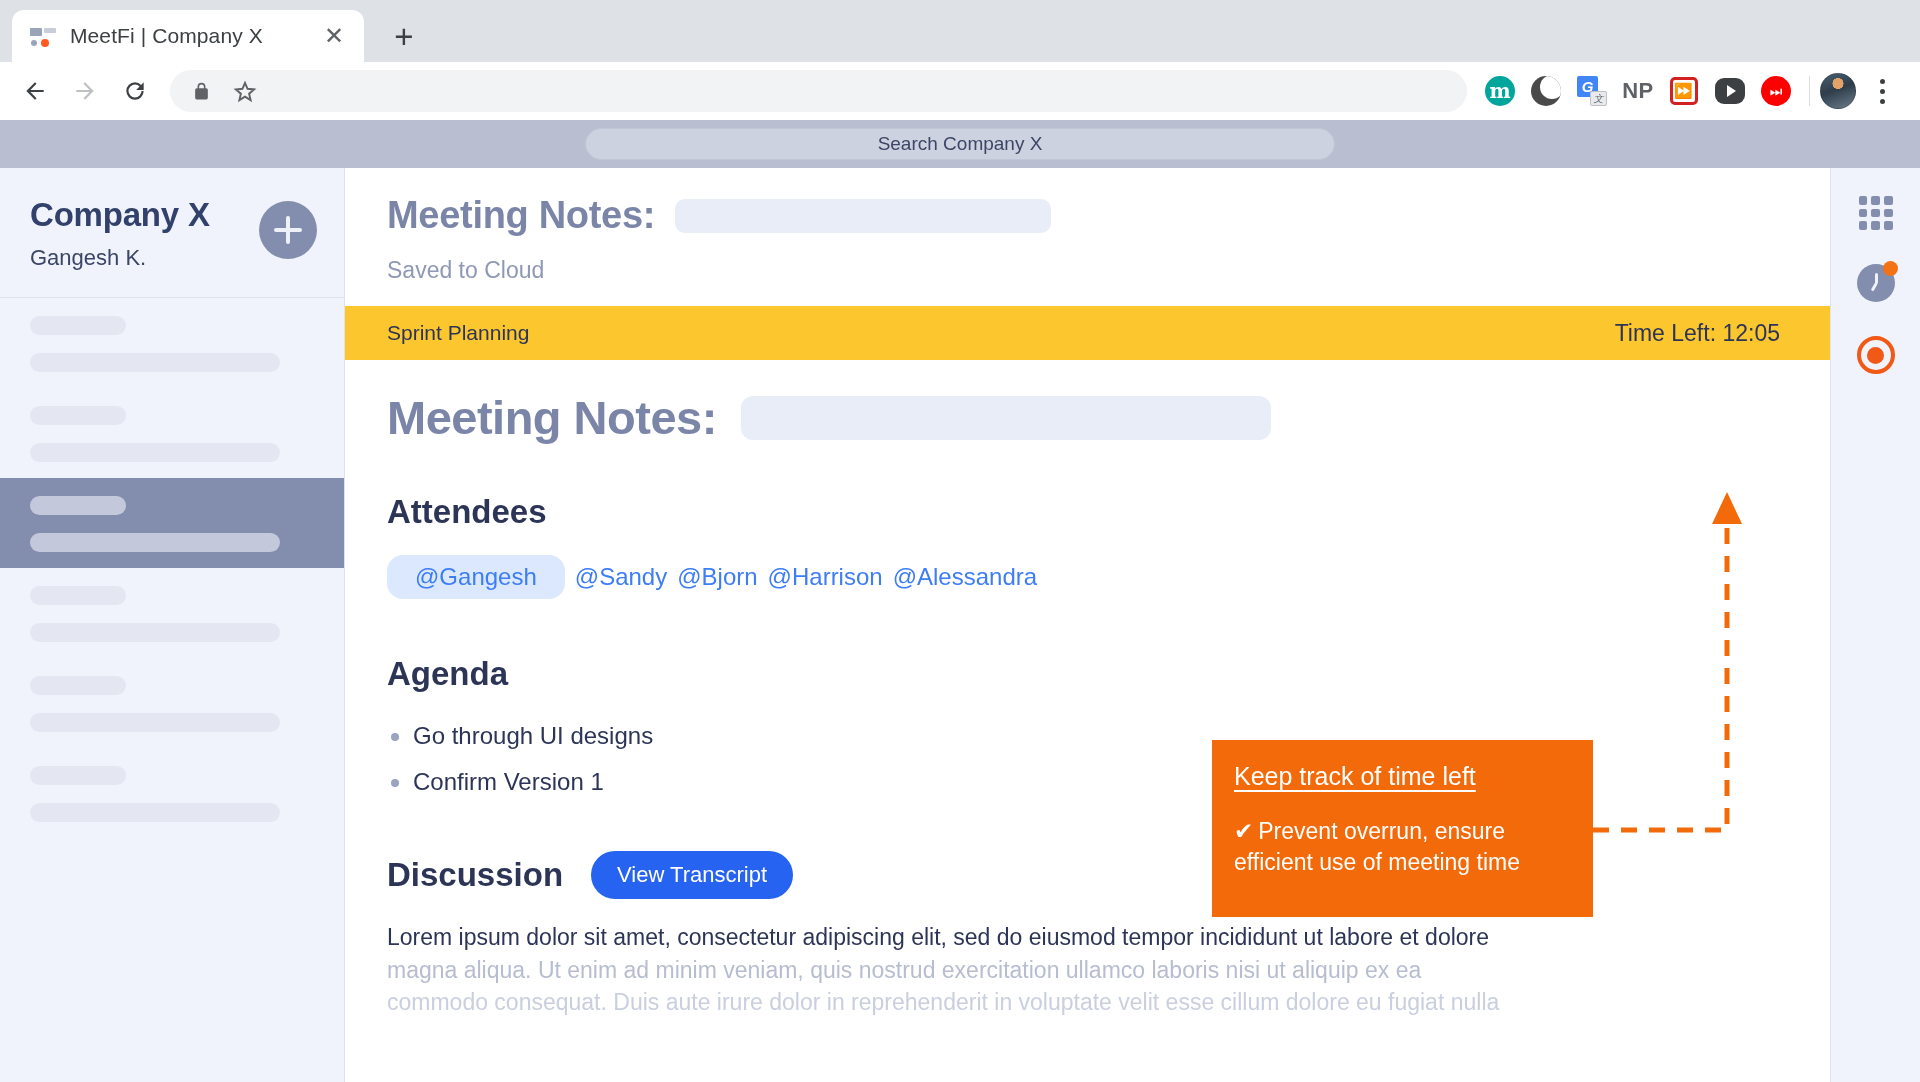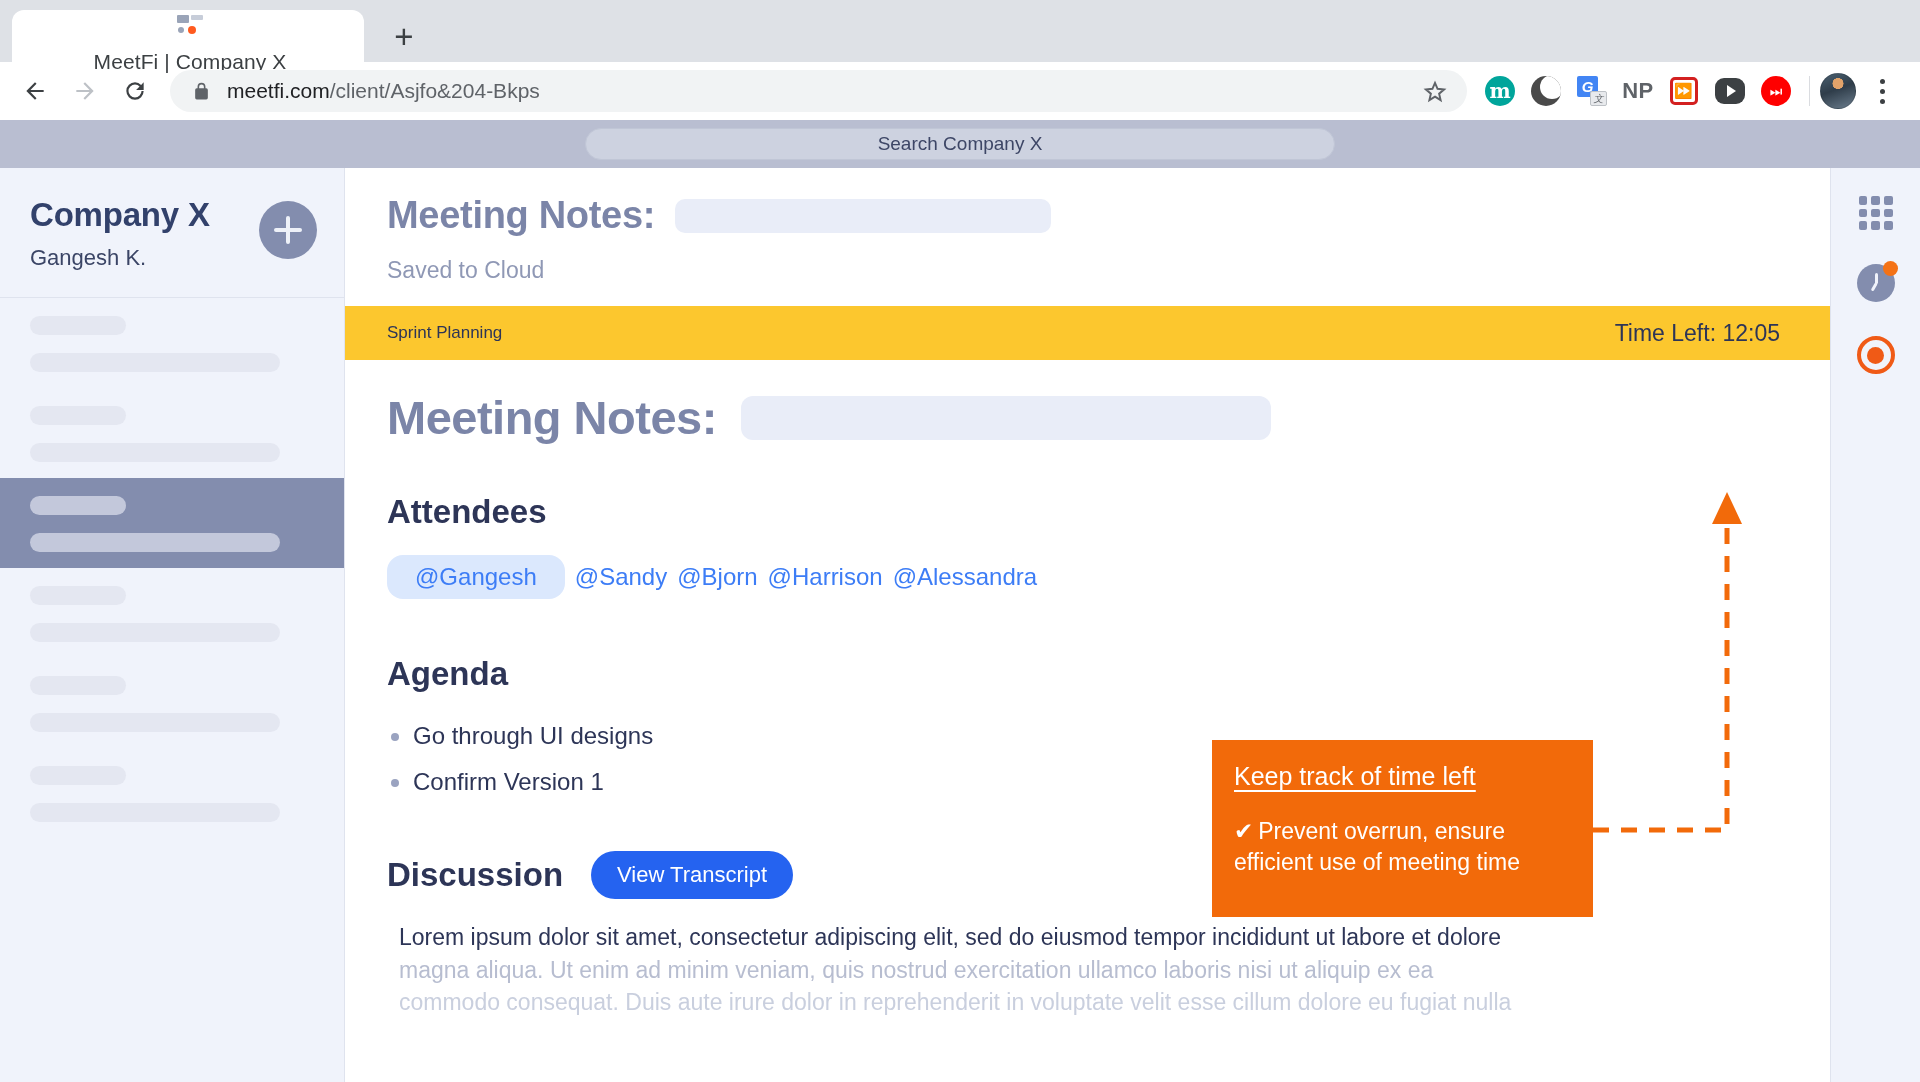--- a/index.html
+++ b/index.html
@@ -20,21 +20,20 @@
     position: relative;
   }
   #tab {
     width: 352px; height: 52px;
     background: #ffffff;
     border-radius: 12px 12px 0 0;
     display: flex; align-items: center;
     padding: 0 14px 0 18px;
     gap: 14px;
     position: relative;
-    flex-direction: column;
   }
   .favicon {
     width: 26px; height: 26px;
     position: relative; flex: 0 0 auto;
   }
   .favicon .fv-bar1 { position:absolute; left:0; top:5px; width:12px; height:8px; background:#9aa4b8; border-radius:1px;}
   .favicon .fv-bar2 { position:absolute; left:14px; top:5px; width:12px; height:5px; background:#c7cdd9; border-radius:1px;}
   .favicon .fv-dot1 { position:absolute; left:1px; top:17px; width:6px; height:6px; background:#9aa4b8; border-radius:50%;}
   .favicon .fv-dot2 { position:absolute; left:11px; top:16px; width:8px; height:8px; background:#ff5b1f; border-radius:50%;}
   #tab-title {
@@ -147,21 +146,21 @@
   #doc-header { padding: 26px 40px 22px 42px; background:#fff; }
   #doc-title-row { display:flex; align-items:center; gap: 20px; }
   #doc-title { font-size: 38px; font-weight:700; color:#7b85a8; letter-spacing:-.3px;}
   #doc-title-blank { width: 376px; height: 34px; background:#e9edf8; border-radius:10px;}
   #saved-status { margin-top: 20px; font-size: 23px; color:#8f98b5; }
   #timer-bar {
     height: 54px; background:#fcc72e;
     display:flex; align-items:center; justify-content:space-between;
     padding: 0 50px 0 42px;
   }
-  #meeting-name { font-size: 17px; color:#2d3557; }
+  #meeting-name { font-size: 21px; color:#2d3557; }
   #time-left { font-size: 23px; color:#2d3557; }
 
   #doc-body { padding: 30px 42px 0 42px; position:relative; }
   #body-title-row { display:flex; align-items:center; gap: 24px; }
   #body-title { font-size: 47px; font-weight:700; color:#7b85a8; letter-spacing:-.5px; }
   #body-title-blank { width: 530px; height: 44px; background:#e9edf8; border-radius:12px; }
 
   .sec-h { font-size: 33px; font-weight:700; color:#2d3557; }
   #attendees-head { margin-top: 48px; }
   #attendees-row { margin-top: 24px; display:flex; align-items:center; gap: 10px; flex-wrap:wrap; }
@@ -178,21 +177,21 @@
     width:8px; height:8px; border-radius:50%; background:#9aa3c0;
   }
 
   #discussion-row { margin-top: 46px; display:flex; align-items:center; gap: 28px; }
   #discussion-head { font-size: 33px; font-weight:700; color:#2d3557; }
   #view-transcript {
     background:#2563f0; color:#fff; border:none;
     font-size: 22px; font-family:"Liberation Sans", sans-serif;
     padding: 11px 26px; border-radius: 24px; cursor:pointer;
   }
-  #lorem { margin-top: 22px; width: 1205px; margin-left: 12px; }
+  #lorem { margin-top: 22px; width: 1205px; }
   #lorem p { font-size: 23px; line-height: 1.42; text-align: justify; }
   #lorem .l1 { color:#2d3557; }
   #lorem .l2 { color:#b7bdd0; }
   #lorem .l3 { color:#c9cfde; }
 
   
   #right-rail {
     width: 90px; flex:0 0 auto; background:#f0f3fb;
     border-left:1px solid #dfe3ee;
     display:flex; flex-direction:column; align-items:center;
@@ -255,21 +254,20 @@
           <path d="M17.65 6.35A7.95 7.95 0 0012 4a8 8 0 108 8h-2a6 6 0 11-6-6c1.66 0 3.14.69 4.22 1.78L13 11h7V4z" fill="currentColor"></path>
         </svg>
     </div>
 
     <div id="url-wrap">
       <span id="lock-icon">
         <svg width="19" height="19" viewBox="0 0 24 24">
             <path d="M18 8h-1V6a5 5 0 10-10 0v2H6a2 2 0 00-2 2v10a2 2 0 002 2h12a2 2 0 002-2V10a2 2 0 00-2-2zM9 6a3 3 0 016 0v2H9z" fill="currentColor"></path>
           </svg>
       </span>
-      <span id="url-text"><span>meetfi.com</span><span class="dim">/client/Asjfo&amp;204-Bkps</span></span>
       <span id="star-btn">
         <svg width="26" height="26" viewBox="0 0 24 24">
             <path d="M12 17.27l5.18 3.13-1.37-5.9 4.58-3.97-6.03-.52L12 4.5 9.64 10.01l-6.03.52 4.58 3.97-1.37 5.9z" fill="none" stroke="#5f6368" stroke-width="1.8"></path>
           </svg>
       </span>
     </div>
 
     <div class="ext">
         <span class="ext-m">m</span>
       </div>

